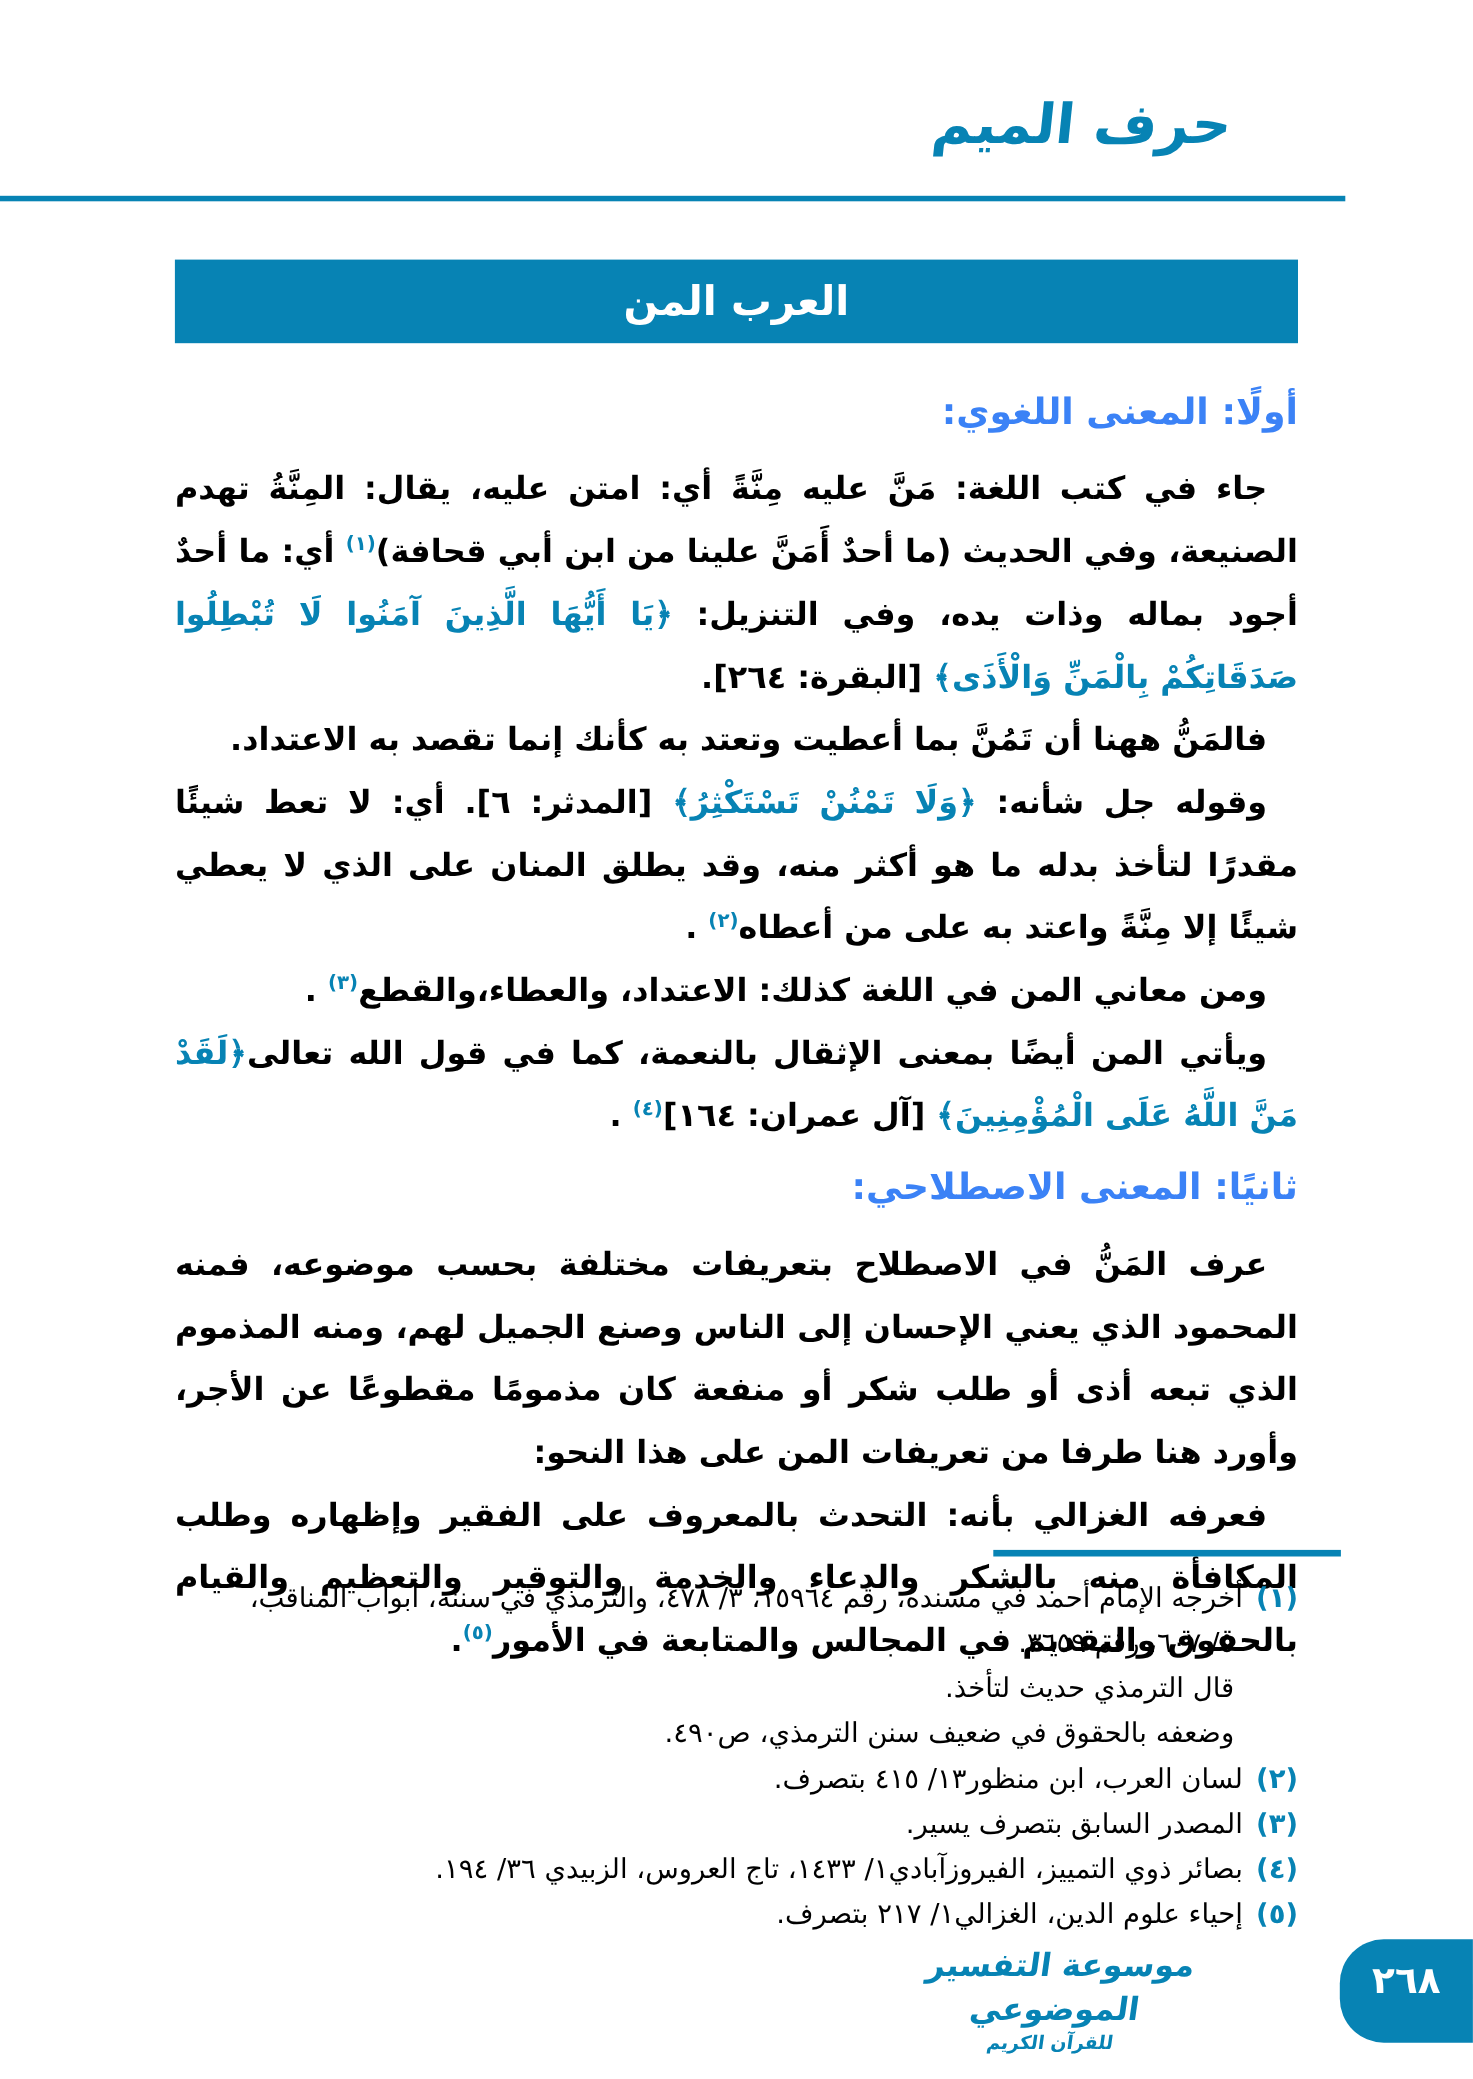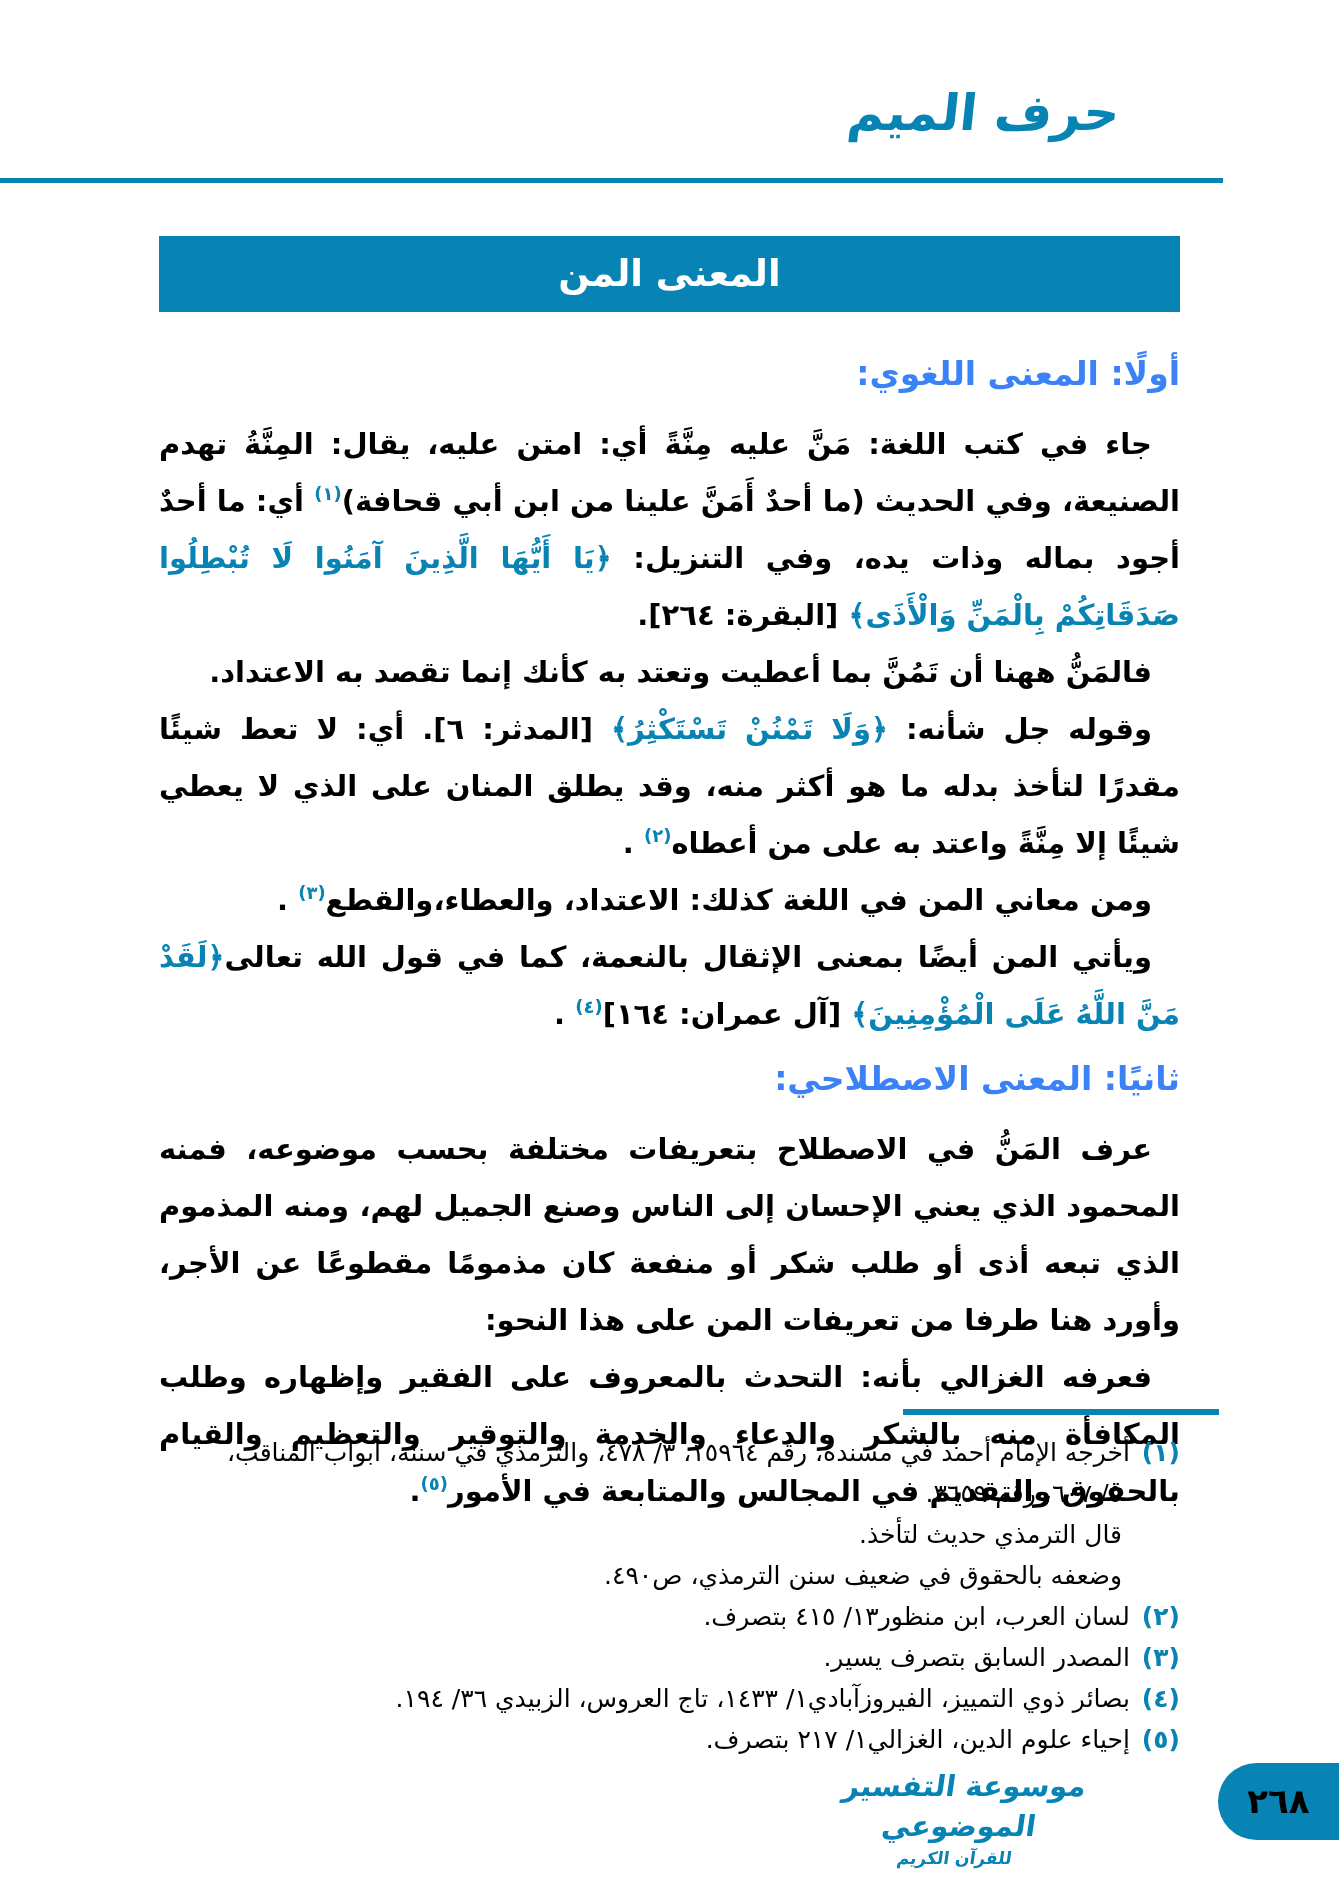--- a/index.html
+++ b/index.html
@@ -55,33 +55,33 @@
   .footnotes .fn-num{color:#0783b4;font-weight:bold;margin-left:12px;}
   .footnotes .fn-cont{margin-right:58px;}
   
   .footer-logo{
     position:absolute;top:1766px;right:234px;width:290px;
     text-align:center;color:#0783b4;transform:skewX(-8deg);
   }
   .footer-logo .logo-line1{font-size:29px;font-weight:bold;line-height:40px;letter-spacing:-1px;}
   .footer-logo .logo-line2{font-size:17px;font-weight:bold;line-height:24px;}
   .page-number-badge{
-    position:absolute;top:1763px;right:0;width:121px;height:77px;
+    position:absolute;top:1763px;right:0;width:121px;height:94px;
     background:#0783b4;border-radius:40px 0 0 40px;
-    color:#000000;font-size:34px;font-weight:bold;
+    color:#ffffff;font-size:34px;font-weight:bold;
     text-align:center;line-height:77px;
   }
 </style>
 </head>
 <body>
 
 <div class="page-header-title">حرف الميم</div>
 <div class="header-rule"></div>
 
-<div class="title-banner">المعنى المن</div>
+<div class="title-banner">العرب المن</div>
 
 <div class="content">
     <div class="sec-heading">أولًا: المعنى اللغوي:</div>
     <p class="body-para"><span>جاء في كتب اللغة: مَنَّ عليه مِنَّةً أي: امتن عليه، يقال: المِنَّةُ تهدم الصنيعة، وفي الحديث (ما أحدٌ أَمَنَّ علينا من ابن أبي قحافة)</span><span class="fn-ref">(١)</span><span> أي: ما أحدٌ أجود بماله وذات يده، وفي التنزيل: </span><span class="quran">﴿يَا أَيُّهَا الَّذِينَ آمَنُوا لَا تُبْطِلُوا صَدَقَاتِكُمْ بِالْمَنِّ وَالْأَذَى﴾</span><span> [البقرة: ٢٦٤].</span></p>
     <p class="body-para"><span>فالمَنُّ ههنا أن تَمُنَّ بما أعطيت وتعتد به كأنك إنما تقصد به الاعتداد.</span></p>
     <p class="body-para"><span>وقوله جل شأنه: </span><span class="quran">﴿وَلَا تَمْنُنْ تَسْتَكْثِرُ﴾</span><span> [المدثر: ٦]. أي: لا تعط شيئًا مقدرًا لتأخذ بدله ما هو أكثر منه، وقد يطلق المنان على الذي لا يعطي شيئًا إلا مِنَّةً واعتد به على من أعطاه</span><span class="fn-ref">(٢)</span><span> .</span></p>
     <p class="body-para"><span>ومن معاني المن في اللغة كذلك: الاعتداد، والعطاء،والقطع</span><span class="fn-ref">(٣)</span><span> .</span></p>
     <p class="body-para"><span>ويأتي المن أيضًا بمعنى الإثقال بالنعمة، كما في قول الله تعالى</span><span class="quran">﴿لَقَدْ مَنَّ اللَّهُ عَلَى الْمُؤْمِنِينَ﴾</span><span> [آل عمران: ١٦٤]</span><span class="fn-ref">(٤)</span><span> .</span></p>
     <div class="sec-heading">ثانيًا: المعنى الاصطلاحي:</div>
     <p class="body-para"><span>عرف المَنُّ في الاصطلاح بتعريفات مختلفة بحسب موضوعه، فمنه المحمود الذي يعني الإحسان إلى الناس وصنع الجميل لهم، ومنه المذموم الذي تبعه أذى أو طلب شكر أو منفعة كان مذمومًا مقطوعًا عن الأجر، وأورد هنا طرفا من تعريفات المن على هذا النحو:</span></p>

